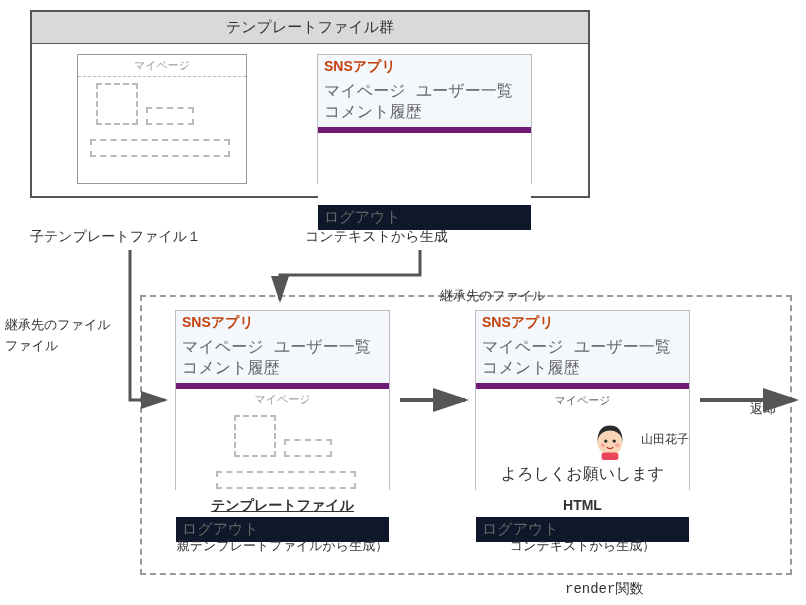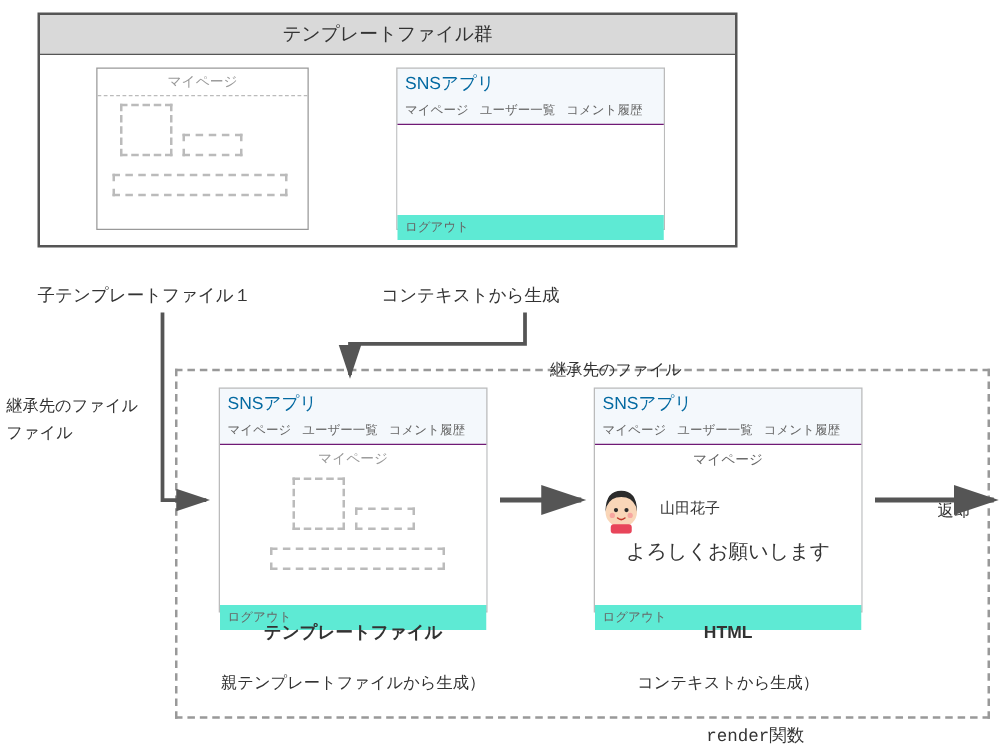--- a/index.html
+++ b/index.html
@@ -9,44 +9,44 @@
   .outer-header { background: #d9d9d9; text-align: center; font-size: 15px; padding: 6px 0; border-bottom: 1px solid #555; }
   .outer-body { position: relative; height: 185px; }
   
   .child-tpl { position: absolute; left: 45px; top: 10px; width: 170px; height: 130px; border: 1px solid #999; }
   .child-tpl-header { text-align: center; font-size: 11px; color: #999; padding: 3px 0; border-bottom: 1px dashed #bbb; }
   .child-tpl-body { position: relative; height: 100px; }
   .wf-box { position: absolute; border: 2px dashed #bbb; }
   .child-caption { position: absolute; left: 30px; top: 228px; font-size: 14px; }
   
   .parent-tpl { position: absolute; left: 285px; top: 10px; width: 215px; height: 130px; border: 1px solid #bbb; background: #f4f8fc; }
-  .parent-tpl-title { color: #0369a1; font-weight: normal; font-size: 14px; padding: 3px 6px; }
-  .parent-tpl-nav { font-size: 10px; color: #666; padding: 2px 6px 4px; border-bottom: 1px solid #701a75; }
+  .parent-tpl-title { color: #c2410c; font-weight: bold; font-size: 14px; padding: 3px 6px; }
+  .parent-tpl-nav { font-size: 16px; color: #666; padding: 2px 6px 4px; border-bottom: 6px solid #701a75; }
   .parent-tpl-nav span { margin-right: 6px; }
   .parent-tpl-content { height: 72px; background: #fff; }
-  .parent-tpl-footer { font-size: 10px; color: #666; padding: 3px 6px; background: #5eead4; }
+  .parent-tpl-footer { font-size: 15px; color: #666; padding: 3px 6px; background: #0f172a; }
   .parent-caption { position: absolute; left: 305px; top: 228px; font-size: 14px; }
   
   .dashed-box { position: absolute; left: 140px; top: 295px; width: 652px; height: 280px; border: 2px dashed #999; }
   
   .inherit-label { position: absolute; left: 440px; top: 287px; font-size: 13px; color: #333; }
   .arg-label { position: absolute; left: 5px; top: 315px; font-size: 13px; line-height: 1.6; }
   .return-label { position: absolute; left: 750px; top: 400px; font-size: 13px; }
   .render-label { position: absolute; left: 565px; top: 580px; font-size: 14px; font-family: "Courier New", monospace; text-align: center; }
   
   .combined-tpl { position: absolute; left: 175px; top: 310px; width: 215px; height: 180px; border: 1px solid #bbb; background: #f4f8fc; }
   .combined-body { background: #fff; height: 128px; position: relative; }
   .combined-body-header { text-align: center; font-size: 11px; color: #999; padding: 3px 0; }
   .combined-caption { position: absolute; left: 170px; top: 495px; width: 225px; text-align: center; font-size: 13px; line-height: 1.5; }
-  .combined-caption .bold { font-weight: bold; font-size: 14px; }
+  .combined-caption .bold { font-weight: bold; font-size: 14px; text-decoration: underline; }
   
   .html-out { position: absolute; left: 475px; top: 310px; width: 215px; height: 180px; border: 1px solid #bbb; background: #f4f8fc; }
   .html-body { background: #fff; height: 128px; text-align: center; position: relative; }
   .html-body-header { font-size: 11px; color: #666; padding: 4px 0 2px; }
-  .avatar-row { display: flex; align-items: center; justify-content: flex-start; gap: 10px; margin-top: 8px; }
+  .avatar-row { display: flex; align-items: center; justify-content: flex-end; gap: 10px; margin-top: 8px; }
   .avatar-name { font-size: 12px; }
   .greet { font-size: 16px; color: #333; margin-top: 4px; }
   .html-caption { position: absolute; left: 470px; top: 495px; width: 225px; text-align: center; font-size: 13px; line-height: 1.5; }
   .html-caption .bold { font-weight: bold; font-size: 14px; }
   
   svg.face { width: 42px; height: 42px; }
   
   svg.arrows { position: absolute; left: 0; top: 0; width: 806px; height: 605px; pointer-events: none; }
 </style>
 </head>

